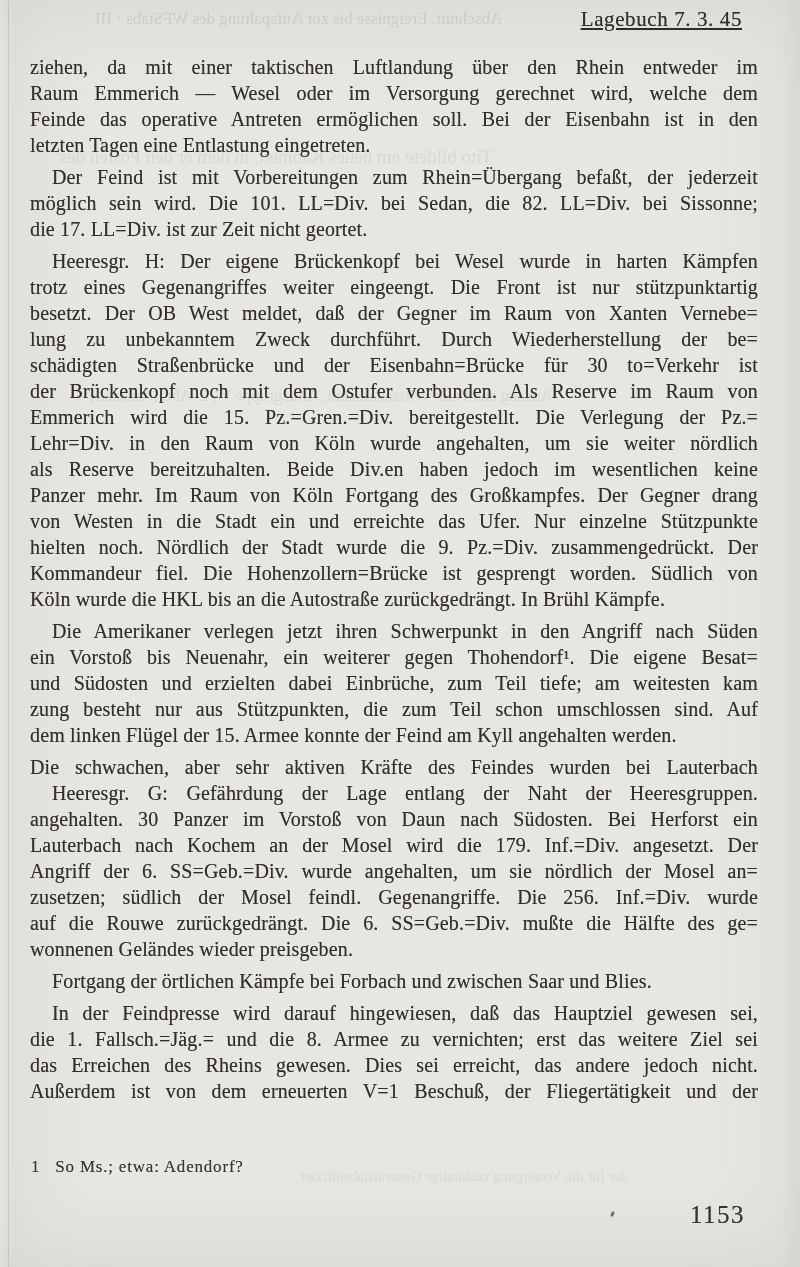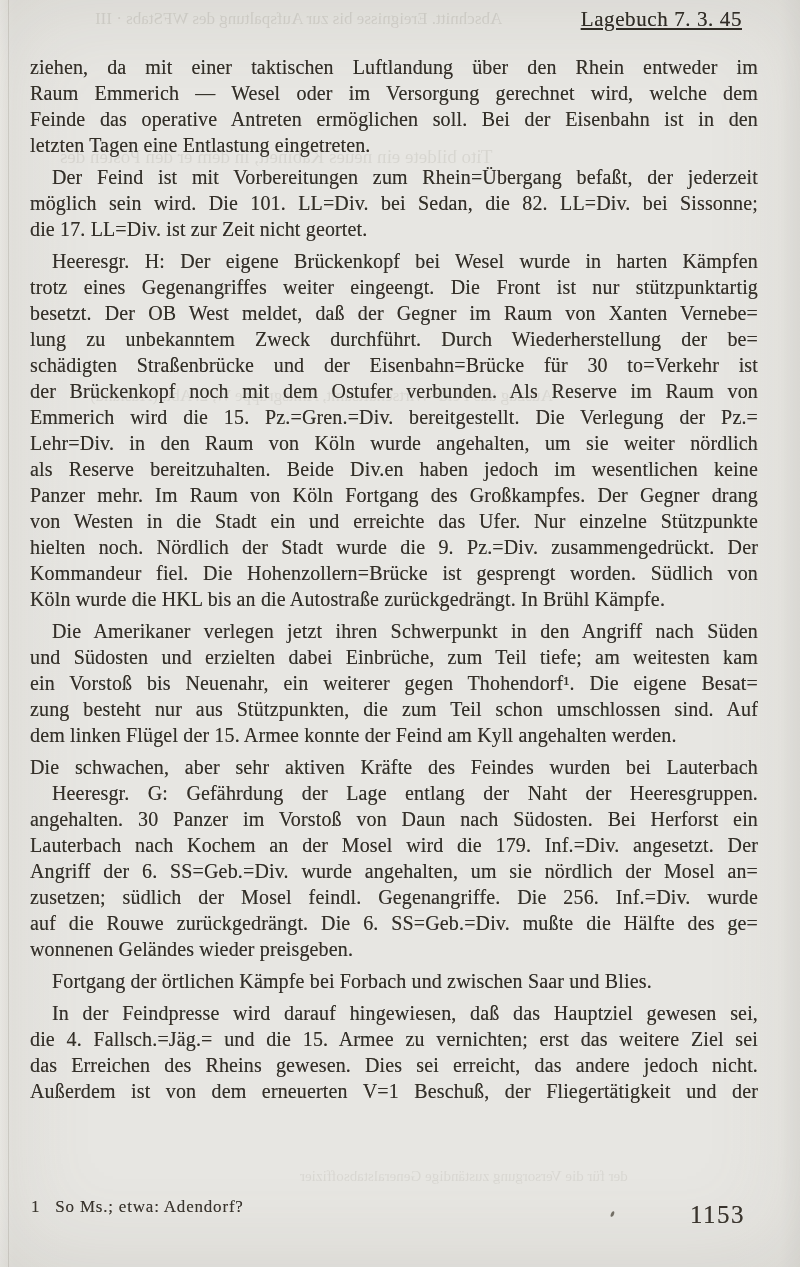--- a/index.html
+++ b/index.html
@@ -34,21 +34,20 @@
   .para{margin:0 8px 6px 0}
   .line{text-align:justify;text-align-last:left}
   .line.just{text-align-last:justify}
   .line.first{text-indent:22px}
   .it{}
 
   .footnote{
     position:absolute;left:31px;top:1157px;
     font-size:17px;letter-spacing:.8px;color:#39342d;
     text-shadow:0 0 .4px rgba(40,36,30,.45);
-    margin-top:40px;
   }
   .footnote .fn-marker{display:inline-block;margin-right:15px}
 
   .page-number{
     position:absolute;top:1201px;right:55px;
     font-size:25px;letter-spacing:1.5px;color:#39342d;
     text-shadow:0 0 .4px rgba(40,36,30,.5);
   }
   .speck{
     position:absolute;left:611px;top:1211px;width:3px;height:6px;
@@ -91,41 +90,41 @@
         <div class="line just"><span>Lehr=Div. in den Raum von Köln wurde angehalten, um sie weiter nördlich</span></div>
         <div class="line just"><span>als Reserve bereitzuhalten. Beide Div.en haben jedoch im wesentlichen keine</span></div>
         <div class="line just"><span>Panzer mehr. Im Raum von </span><span class="it">Köln</span><span> Fortgang des Großkampfes. Der Gegner drang</span></div>
         <div class="line just"><span>von Westen in die Stadt ein und erreichte das Ufer. Nur einzelne Stützpunkte</span></div>
         <div class="line just"><span>hielten noch. Nördlich der Stadt wurde die 9. Pz.=Div. zusammengedrückt. Der</span></div>
         <div class="line just"><span>Kommandeur fiel. Die Hohenzollern=Brücke ist gesprengt worden. Südlich von</span></div>
         <div class="line"><span>Köln wurde die HKL bis an die Autostraße zurückgedrängt. In Brühl Kämpfe.</span></div>
       </div>
       <div class="para">
         <div class="line just first"><span>Die Amerikaner verlegen jetzt ihren Schwerpunkt in den Angriff nach Süden</span></div>
+        <div class="line just"><span>ein Vorstoß bis Neuenahr, ein weiterer gegen Thohendorf¹. Die eigene Besat=</span></div>
         <div class="line just"><span>und Südosten und erzielten dabei Einbrüche, zum Teil tiefe; am weitesten kam</span></div>
-        <div class="line just"><span>ein Vorstoß bis Neuenahr, ein weiterer gegen Thohendorf¹. Die eigene Besat=</span></div>
         <div class="line just"><span>zung besteht nur aus Stützpunkten, die zum Teil schon umschlossen sind. Auf</span></div>
         <div class="line"><span>dem linken Flügel der 15. Armee konnte der Feind am Kyll angehalten werden.</span></div>
       </div>
       <div class="para">
         <div class="line just"><span>Die schwachen, aber sehr aktiven Kräfte des Feindes wurden bei Lauterbach</span></div>
         <div class="line just first"><span class="it">Heeresgr. G:</span><span> Gefährdung der Lage entlang der Naht der Heeresgruppen.</span></div>
         <div class="line just"><span>angehalten. 30 Panzer im Vorstoß von Daun nach Südosten. Bei Herforst ein</span></div>
         <div class="line just"><span>Lauterbach nach Kochem an der Mosel wird die 179. Inf.=Div. angesetzt. Der</span></div>
         <div class="line just"><span>Angriff der 6. SS=Geb.=Div. wurde angehalten, um sie nördlich der Mosel an=</span></div>
         <div class="line just"><span>zusetzen; südlich der Mosel feindl. Gegenangriffe. Die 256. Inf.=Div. wurde</span></div>
         <div class="line just"><span>auf die Rouwe zurückgedrängt. Die 6. SS=Geb.=Div. mußte die Hälfte des ge=</span></div>
         <div class="line"><span>wonnenen Geländes wieder preisgeben.</span></div>
       </div>
       <div class="para">
         <div class="line first"><span>Fortgang der örtlichen Kämpfe bei Forbach und zwischen Saar und Blies.</span></div>
       </div>
       <div class="para">
         <div class="line just first"><span>In der Feindpresse wird darauf hingewiesen, daß das Hauptziel gewesen sei,</span></div>
-        <div class="line just"><span>die 4. Fallsch.=Jäg.= und die 15. Armee zu vernichten; erst das weitere Ziel sei</span></div>
+        <div class="line just"><span>die 1. Fallsch.=Jäg.= und die 8. Armee zu vernichten; erst das weitere Ziel sei</span></div>
         <div class="line just"><span>das Erreichen des Rheins gewesen. Dies sei erreicht, das andere jedoch nicht.</span></div>
         <div class="line just"><span>Außerdem ist von dem erneuerten V=1 Beschuß, der Fliegertätigkeit und der</span></div>
       </div>
     </div>
 
   <div class="footnote">
     <span class="fn-marker">1</span><span>So Ms.; etwa: Adendorf?</span>
   </div>
 
   <div class="speck"></div>

